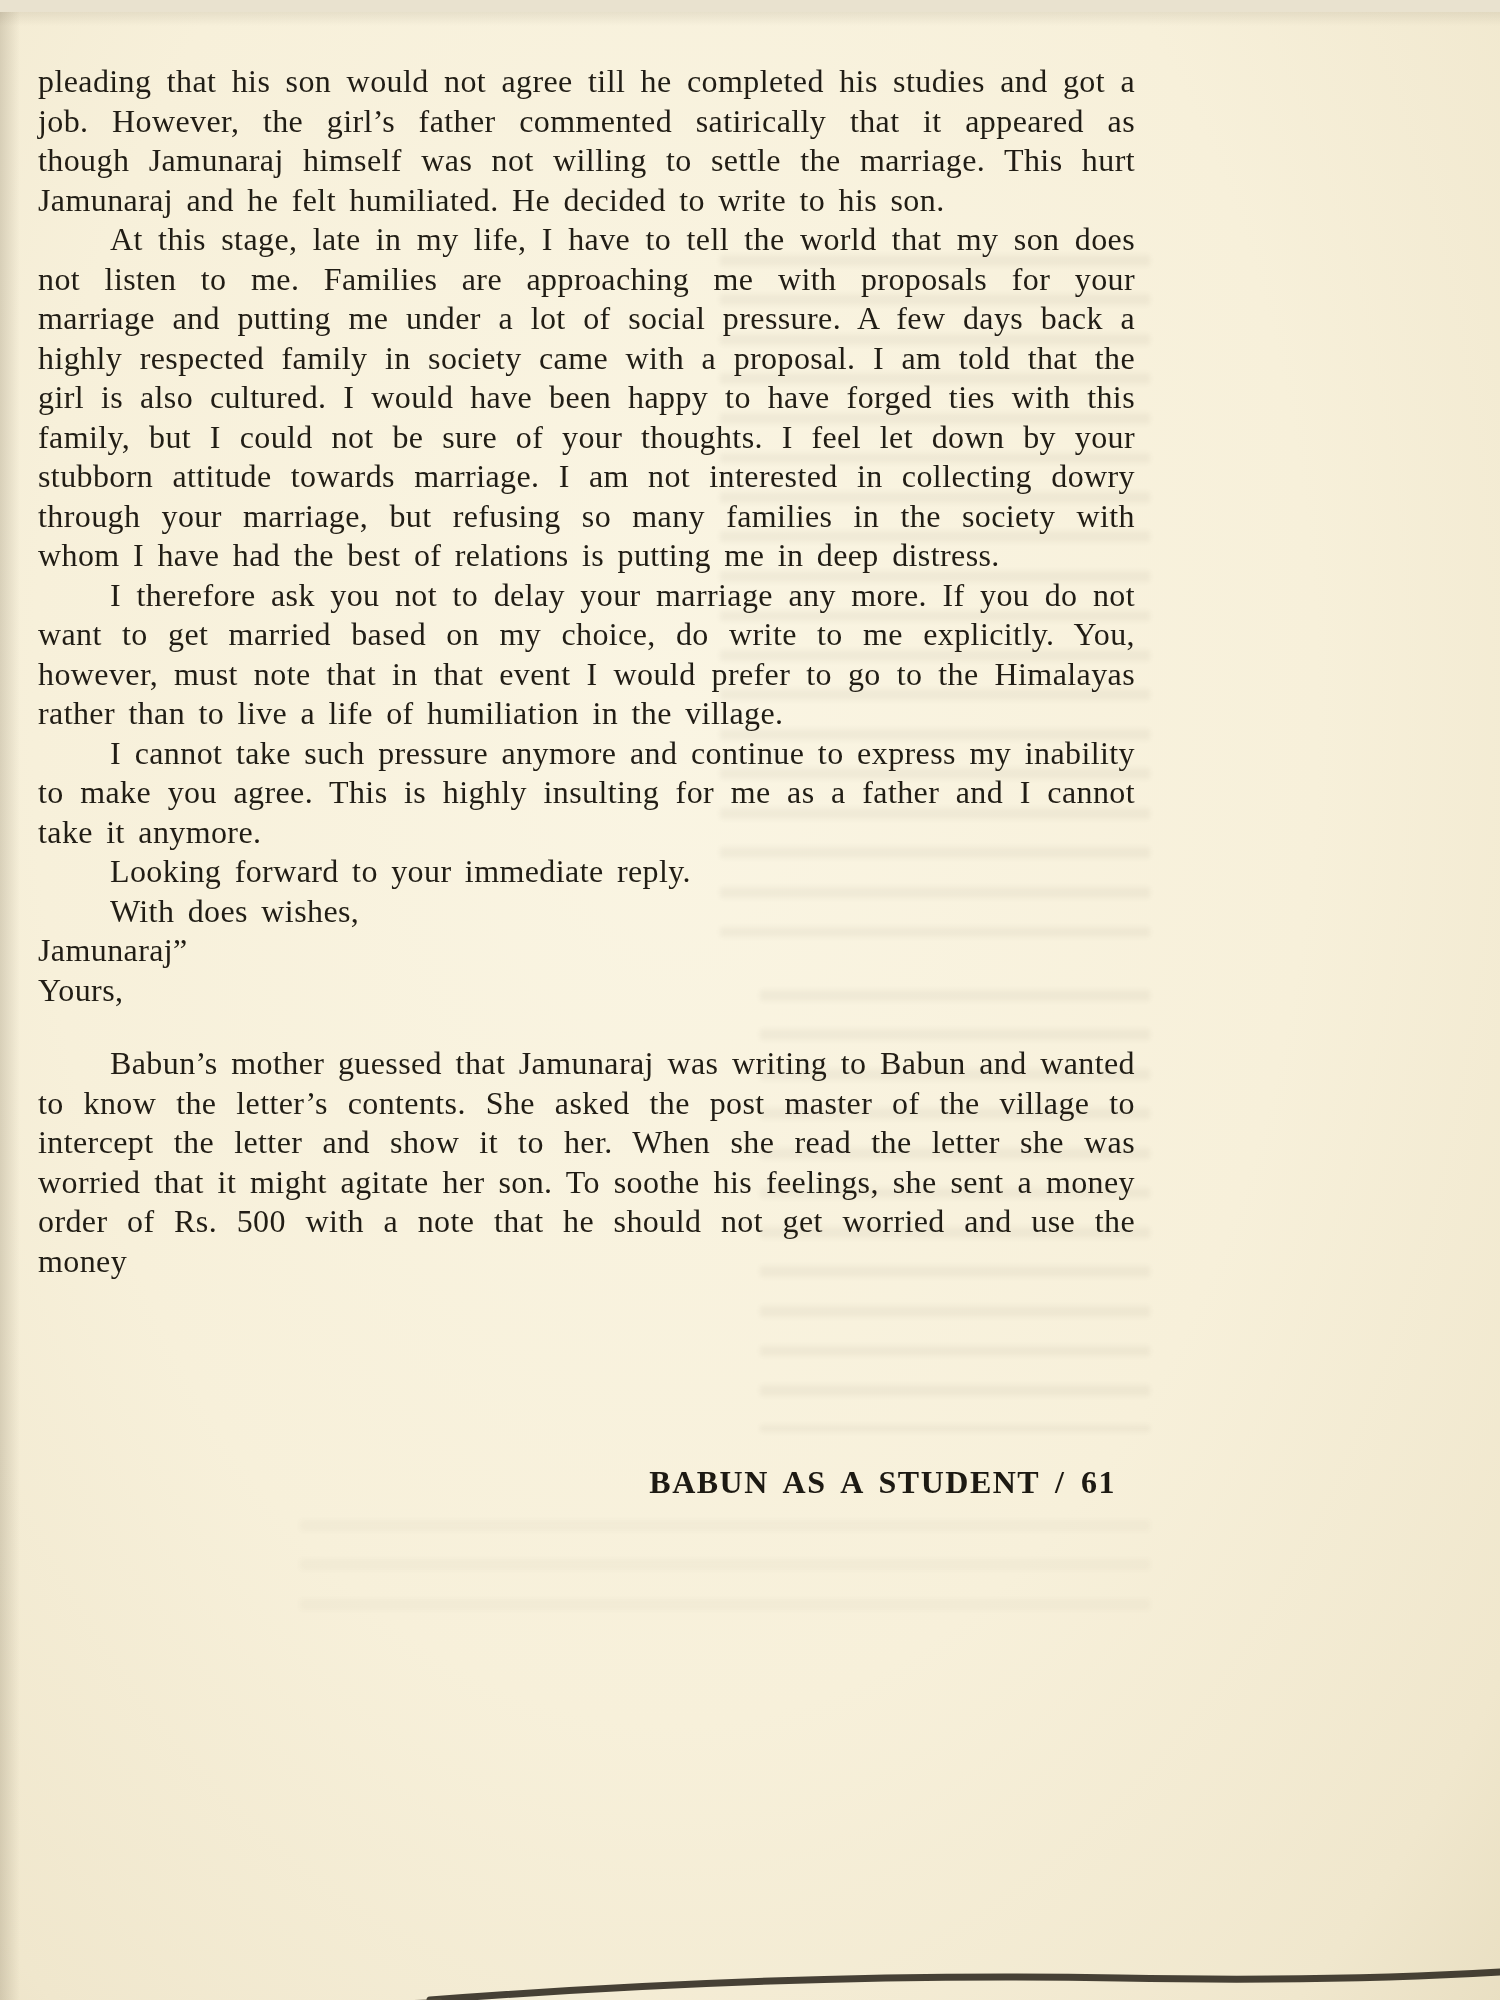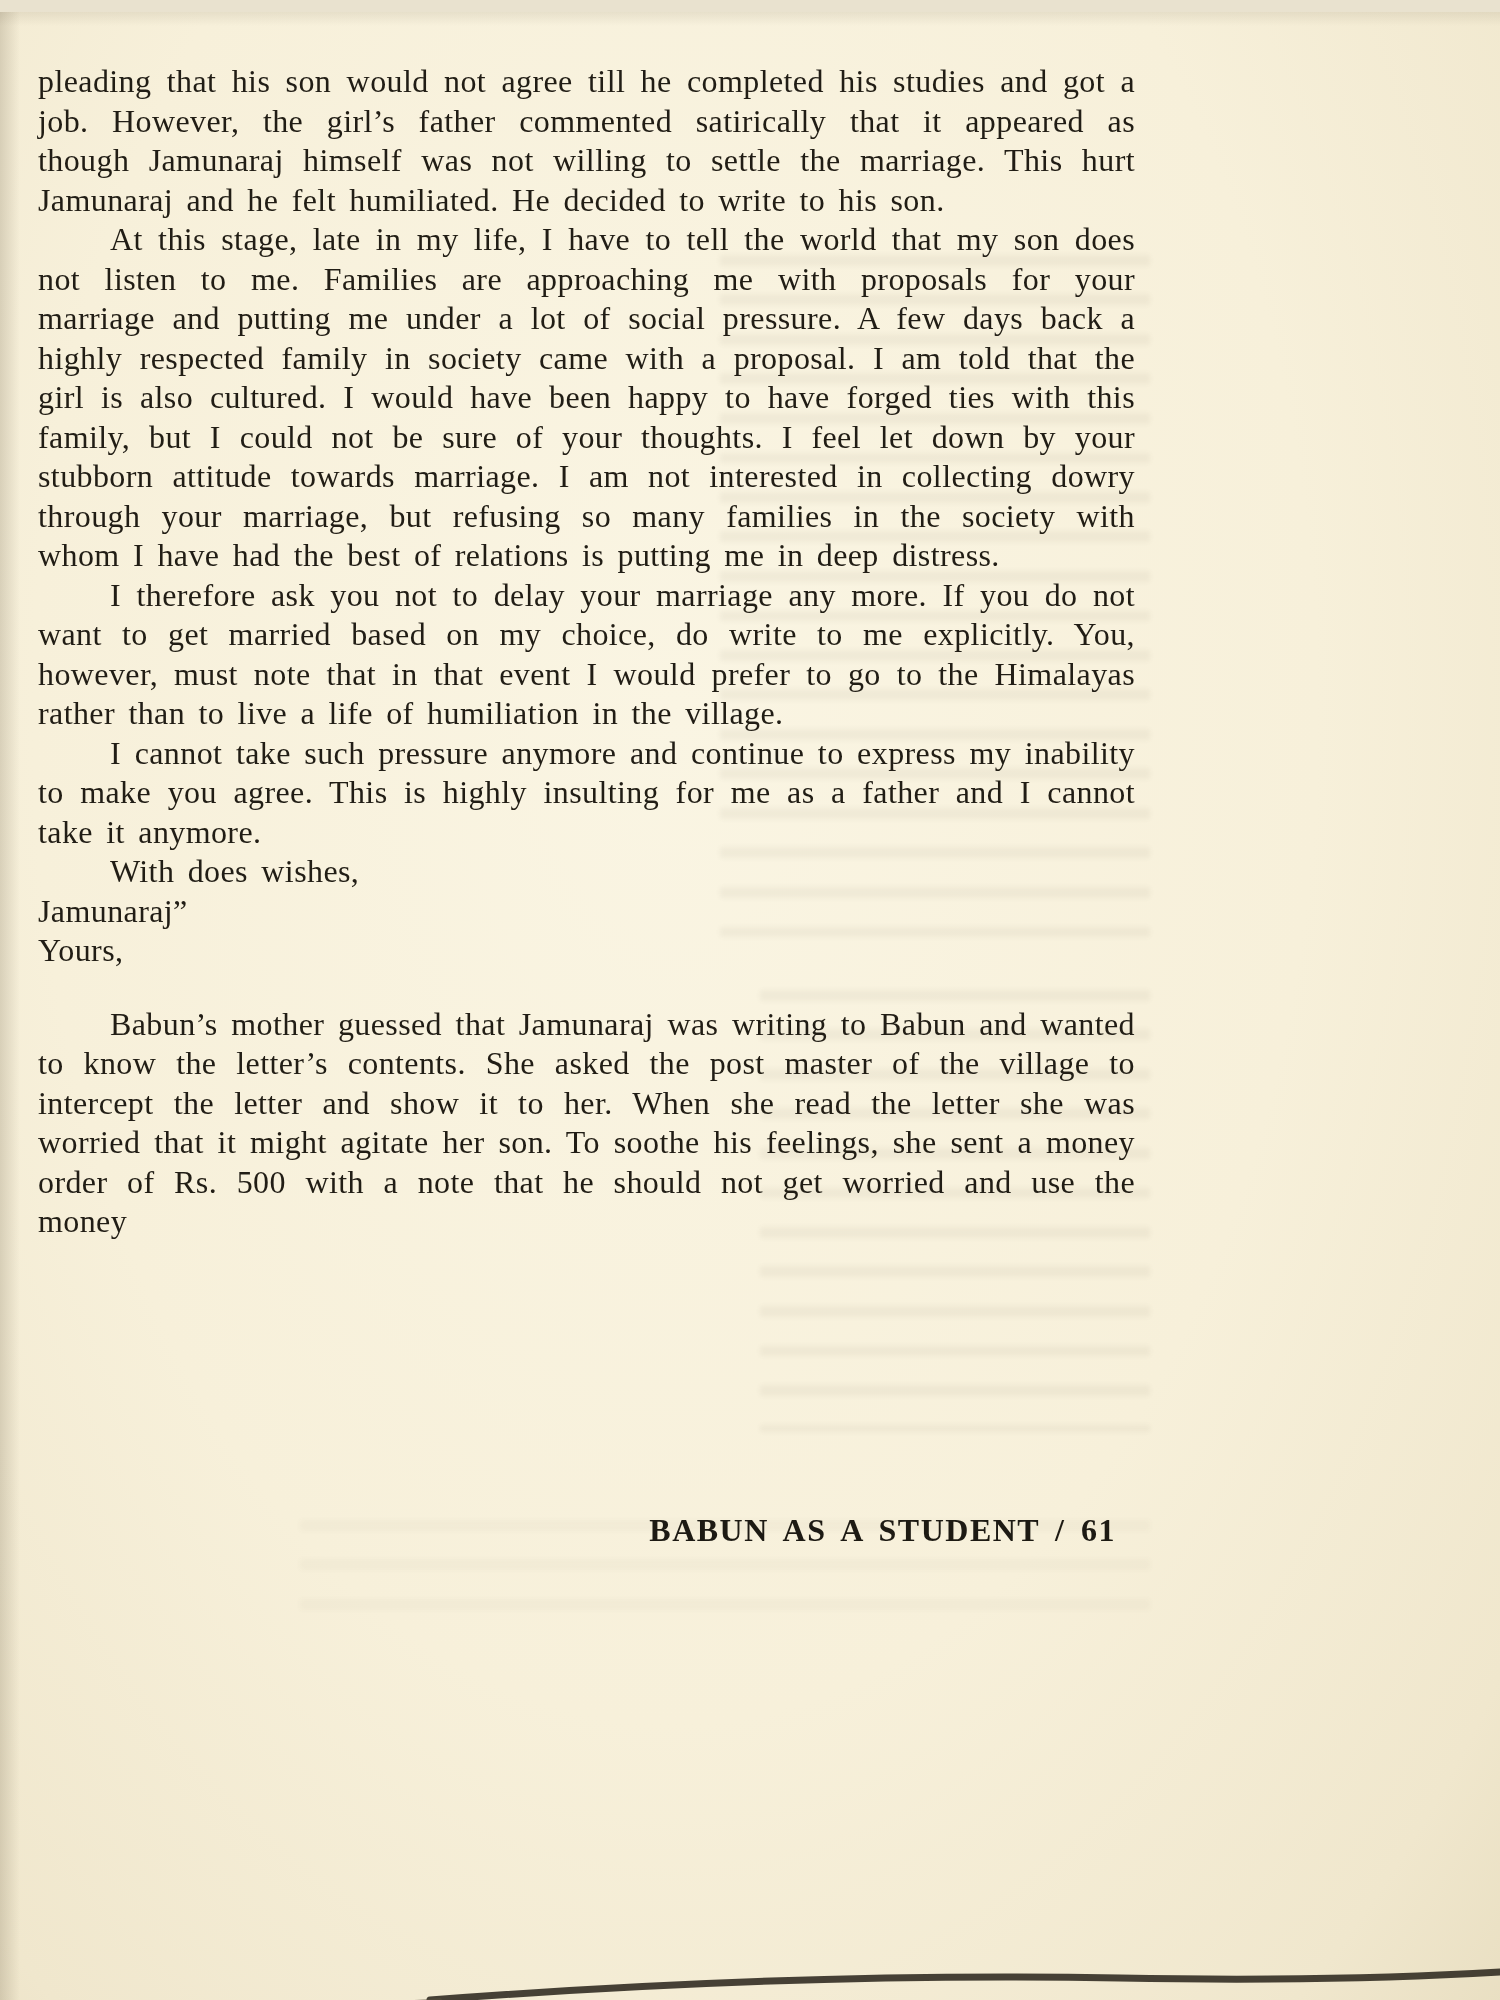--- a/index.html
+++ b/index.html
@@ -67,21 +67,21 @@
   }
   .text-block p { margin: 0; }
   .indent { text-indent: 72px; }
   .gap-sm { margin-top: 20px !important; }
   .gap-md { margin-top: 34px !important; }
   .continued { text-align-last: justify; }
 
   .page-footer {
     position: absolute;
     left: 38px;
-    top: 1500px;
+    top: 1452px;
     width: 1078px;
     text-align: right;
     font-weight: bold;
     font-size: 32px;
     letter-spacing: 1.5px;
     word-spacing: 6px;
     color: #1d1a13;
   }
 
   
@@ -108,20 +108,21 @@
 
     <p>pleading that his son would not agree till he completed his studies and got a job. However, the girl’s father commented satirically that it appeared as though Jamunaraj himself was not willing to settle the marriage. This hurt Jamunaraj and he felt humiliated. He decided to write to his son.</p>
 
 
     <p class="indent">At this stage, late in my life, I have to tell the world that my son does not listen to me. Families are approaching me with proposals for your marriage and putting me under a lot of social pressure. A few days back a highly respected family in society came with a proposal. I am told that the girl is also cultured. I would have been happy to have forged ties with this family, but I could not be sure of your thoughts. I feel let down by your stubborn attitude towards marriage. I am not interested in collecting dowry through your marriage, but refusing so many families in the society with whom I have had the best of relations is putting me in deep distress.</p>
 
     <p class="indent">I therefore ask you not to delay your marriage any more. If you do not want to get married based on my choice, do write to me explicitly. You, however, must note that in that event I would prefer to go to the Himalayas rather than to live a life of humiliation in the village.</p>
 
     <p class="indent">I cannot take such pressure anymore and continue to express my inability to make you agree. This is highly insulting for me as a father and I cannot take it anymore.</p>
 
+    <p class="indent">Looking forward to your immediate reply.</p>
 
     <p class="indent">With does wishes,</p>
 
     <p>Jamunaraj”</p>
 
     <p>Yours,</p>
 
     <p class="indent continued gap-md">Babun’s mother guessed that Jamunaraj was writing to Babun and wanted to know the letter’s contents. She asked the post master of the village to intercept the letter and show it to her. When she read the letter she was worried that it might agitate her son. To soothe his feelings, she sent a money order of Rs. 500 with a note that he should not get worried and use the money</p>
 
   </div>

